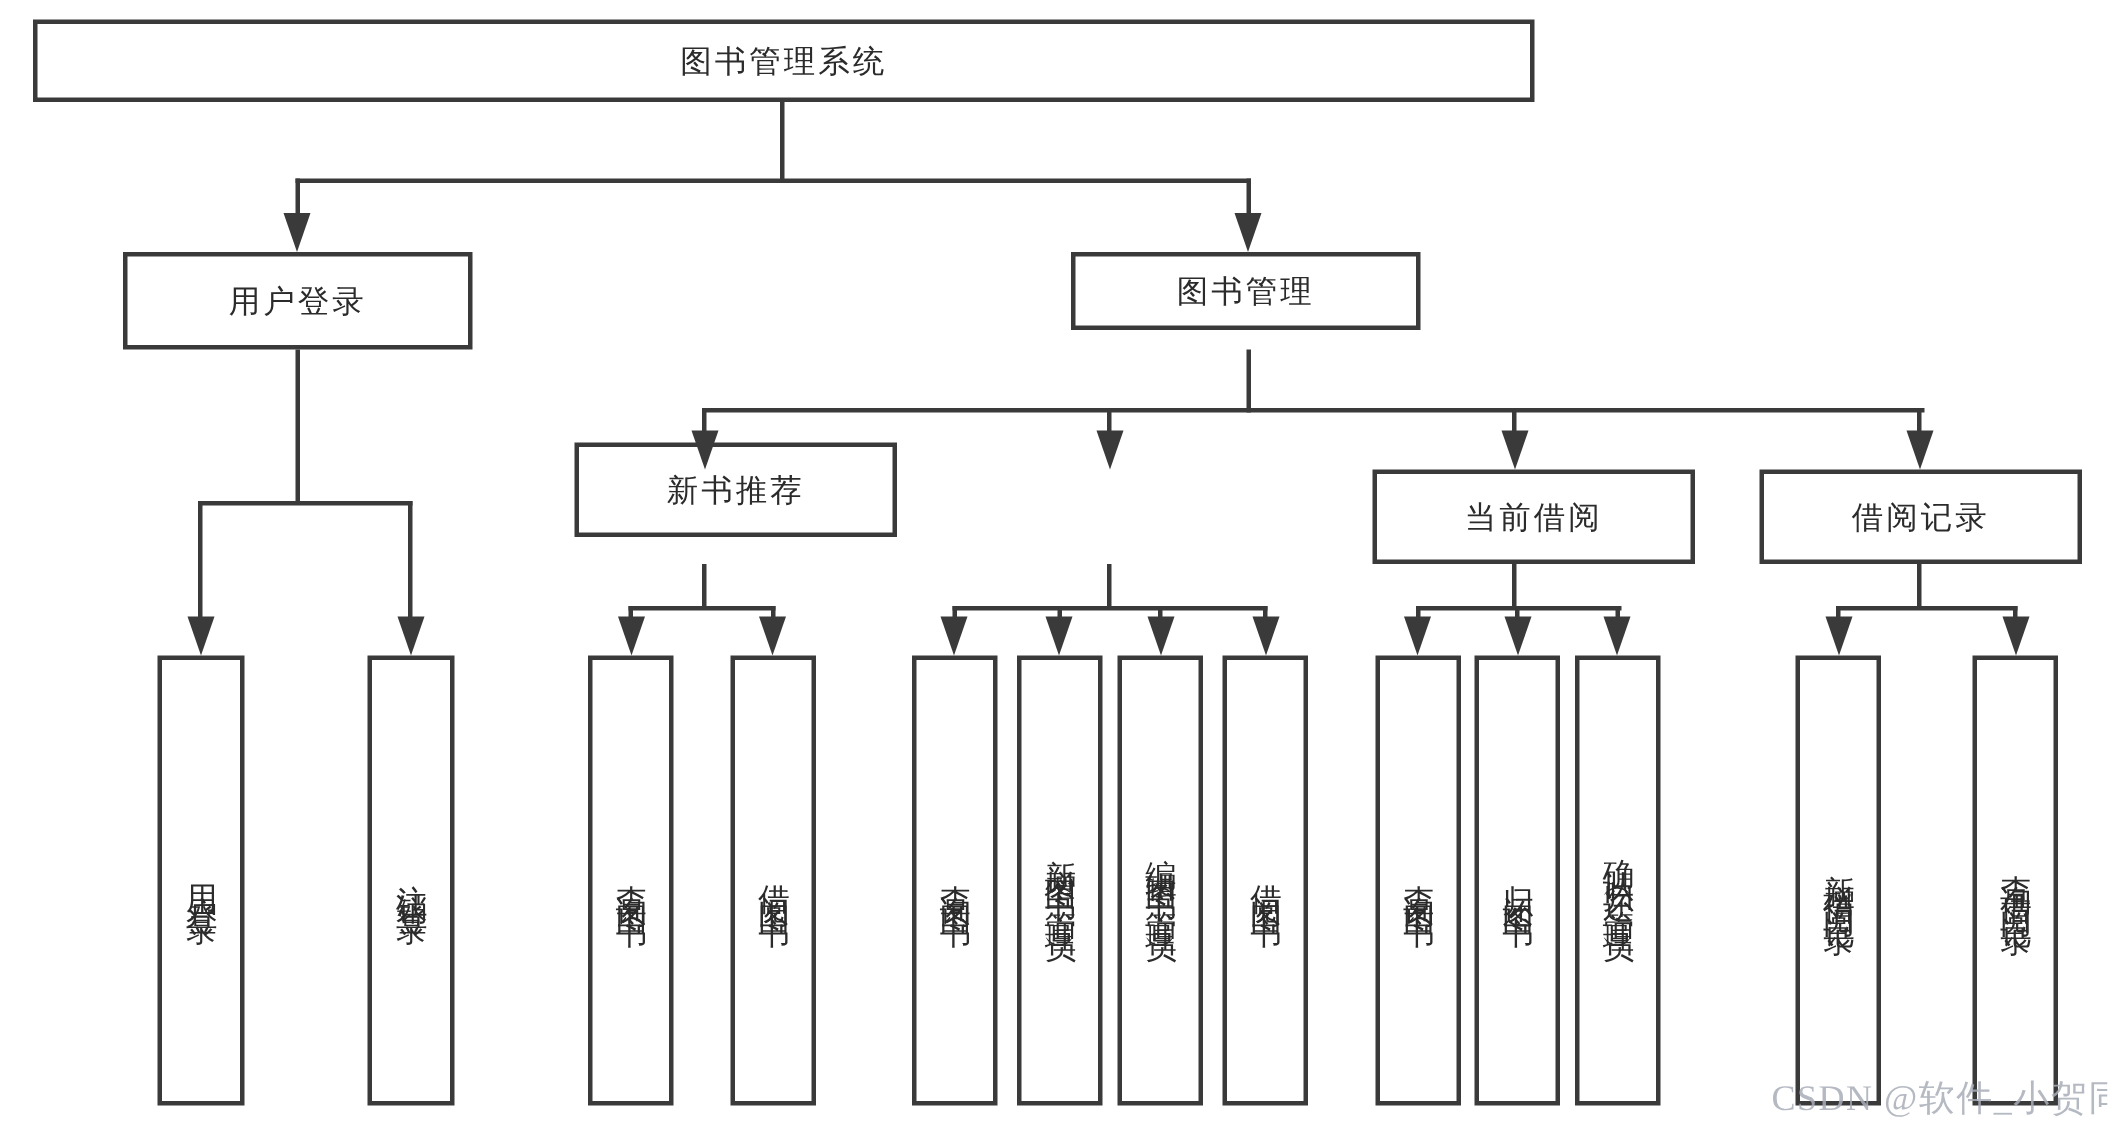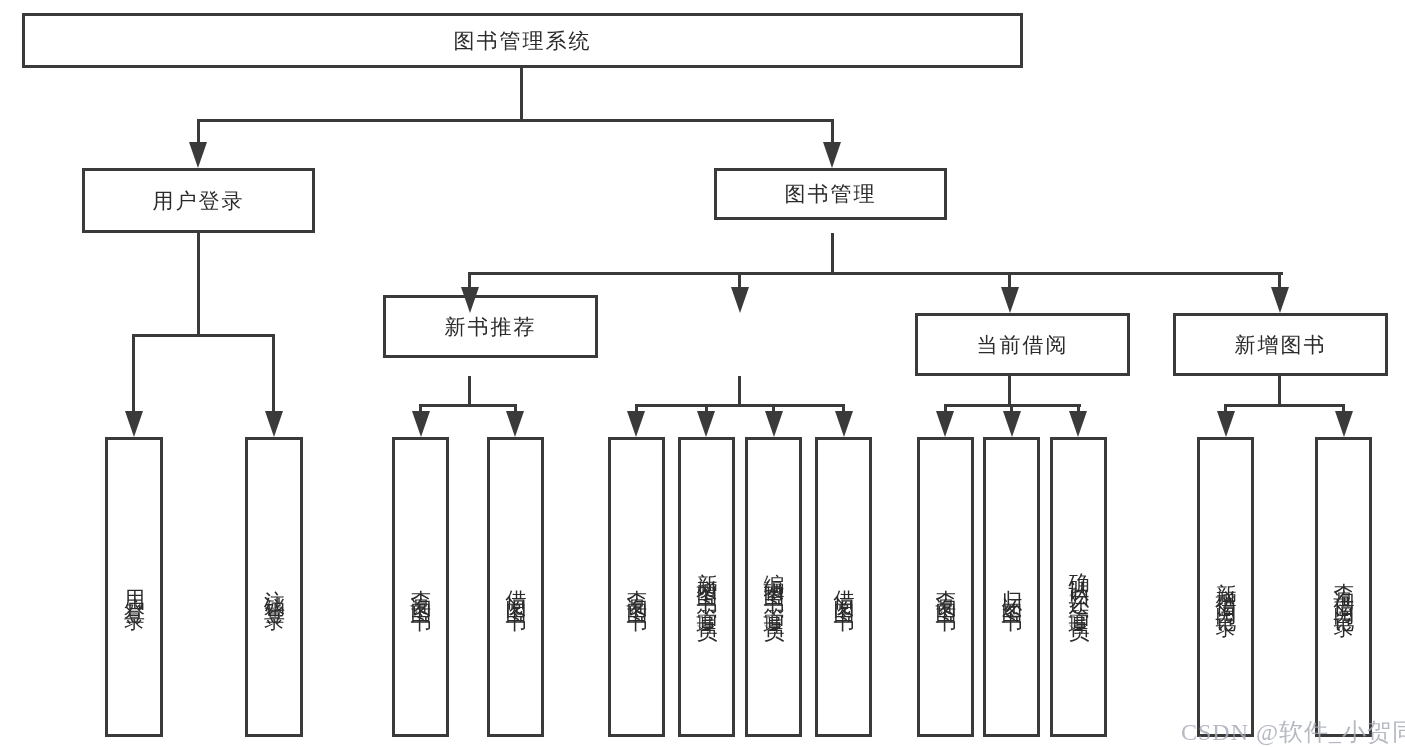--- a/index.html
+++ b/index.html
@@ -69,21 +69,21 @@
     <span>图书管理</span>
   </div>
 
   <div class="box" style="left:363px;top:295px;width:215px;height:63px;margin-left:20px;">
     <span>新书推荐</span>
   </div>
   <div class="box" style="left:903px;top:313px;width:215px;height:63px;margin-left:12px;">
     <span>当前借阅</span>
   </div>
   <div class="box" style="left:1173px;top:313px;width:215px;height:63px;">
-    <span>新增图书</span>
+    <span>借阅记录</span>
   </div>
 
   <div class="box vbox" style="left:105px;top:437px;width:58px;height:300px;">
     <span>用户登录</span>
   </div>
   <div class="box vbox" style="left:245px;top:437px;width:58px;height:300px;">
     <span>注销登录</span>
   </div>
   <div class="box vbox" style="left:392px;top:437px;width:57px;height:300px;">
     <span>查询图书</span>

